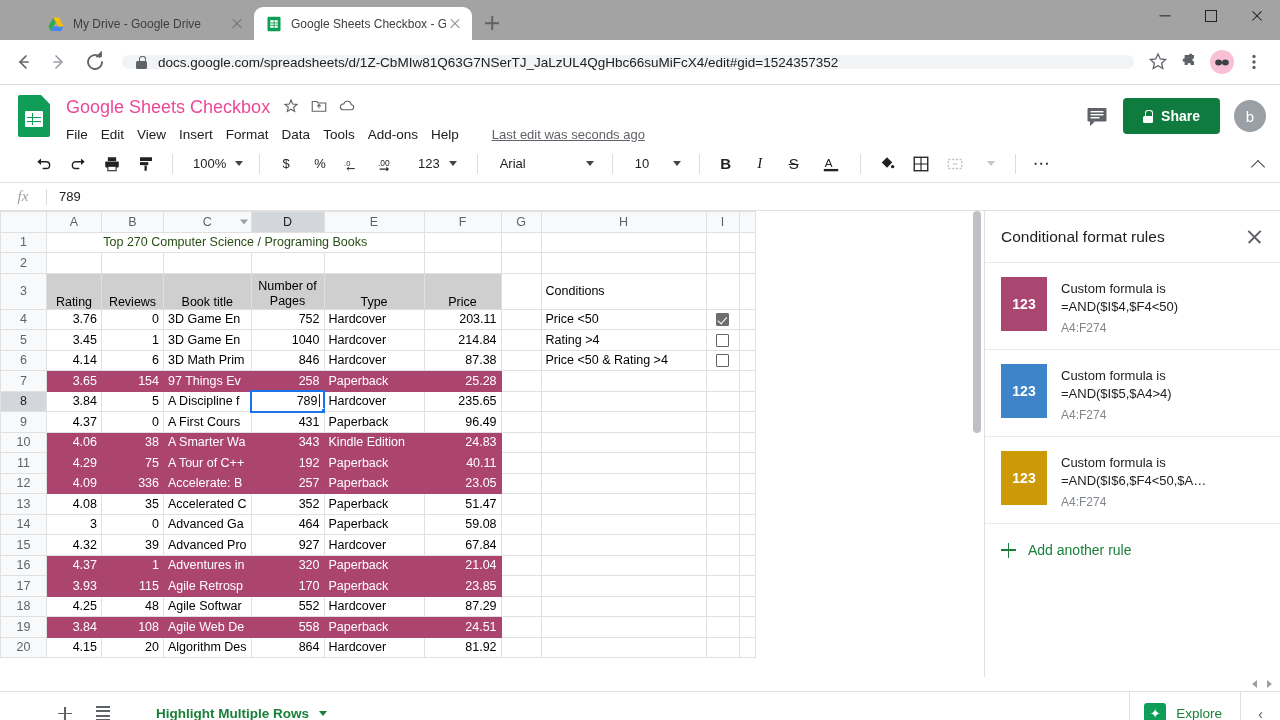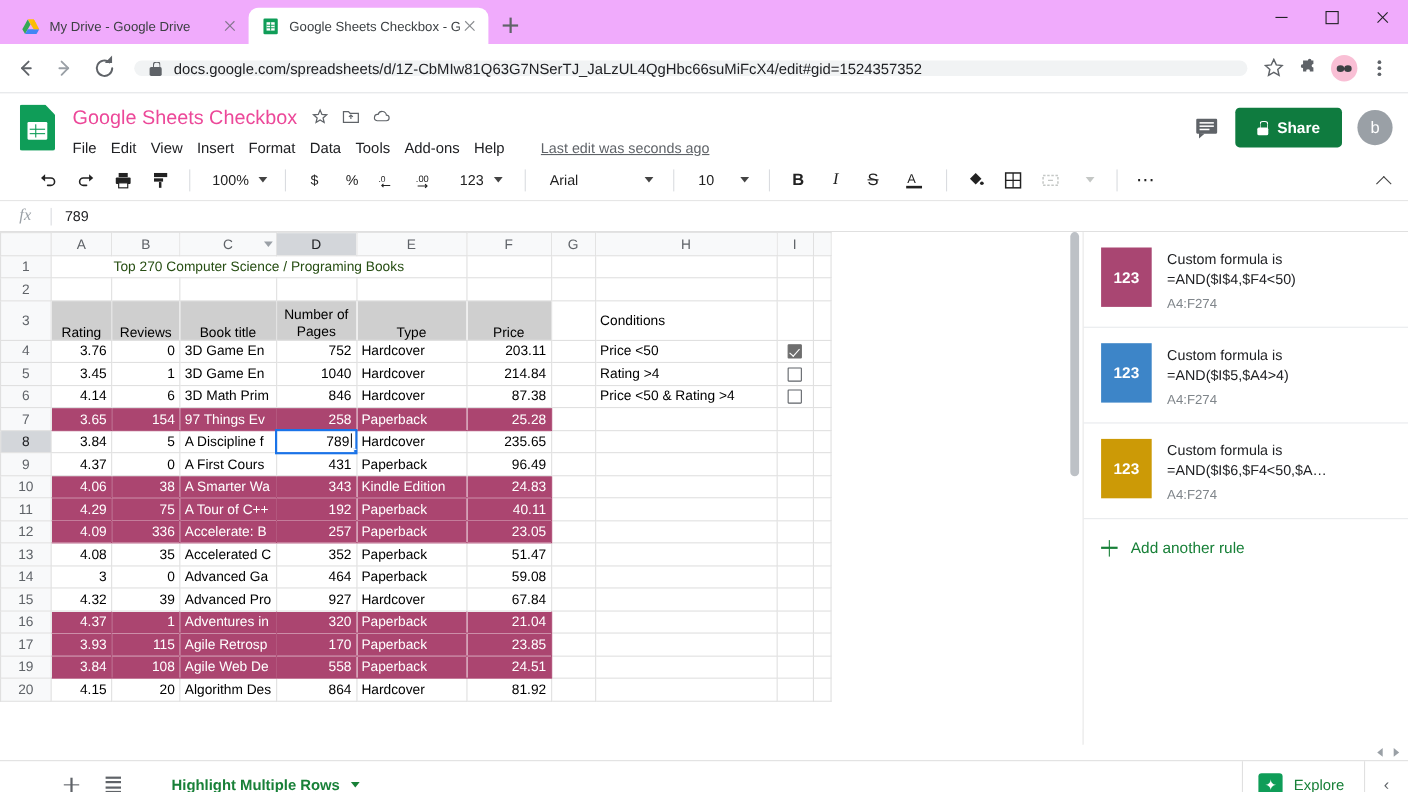--- a/index.html
+++ b/index.html
@@ -4,22 +4,22 @@
 <style>
   * { box-sizing: border-box; margin: 0; padding: 0; }
   html, body {
     width: 1280px; height: 720px;
     font-family: "Liberation Sans", sans-serif;
     overflow: hidden; background: #fff;
   }
 
   
   .browser-top {
-    height: 40px; background: #f0abfc;
-    display: flex; align-items: flex-end; position: relative;
+    height: 40px; background: #a3a3a3;
+    display: flex; align-items: flex-end; position: relative; padding-left: 28px;
   }
   .tabstrip { display: flex; align-items: flex-end; height: 40px; padding-left: 8px; }
   .tab {
     height: 33px; width: 218px; display: flex; align-items: center;
     padding: 0 8px 0 12px; border-radius: 9px 9px 0 0; font-size: 12px;
     color: #3c4043; position: relative;
   }
   .tab.inactive { background: transparent; }
   .tab.active { background: #fff; }
   .tab-favicon { width: 16px; height: 16px; flex: 0 0 16px; margin-right: 9px; position: relative; }
@@ -809,20 +809,33 @@
             <td class="c-txt hl">Agile Retrosp</td>
             <td class="c-num hl">170</td>
             <td class="c-txt hl">Paperback</td>
             <td class="c-num hl">23.85</td>
             <td class=""></td>
             <td class="c-txt"></td>
             <td class="c-ctr"></td>
             <td class=""></td>
           </tr>
           <tr>
+            <td class="rowhead">18</td>
+            <td class="c-num">4.25</td>
+            <td class="c-num">48</td>
+            <td class="c-txt">Agile Softwar</td>
+            <td class="c-num">552</td>
+            <td class="c-txt">Hardcover</td>
+            <td class="c-num">87.29</td>
+            <td class=""></td>
+            <td class="c-txt"></td>
+            <td class="c-ctr"></td>
+            <td class=""></td>
+          </tr>
+          <tr>
             <td class="rowhead">19</td>
             <td class="c-num hl">3.84</td>
             <td class="c-num hl">108</td>
             <td class="c-txt hl">Agile Web De</td>
             <td class="c-num hl">558</td>
             <td class="c-txt hl">Paperback</td>
             <td class="c-num hl">24.51</td>
             <td class=""></td>
             <td class="c-txt"></td>
             <td class="c-ctr"></td>
@@ -843,20 +856,24 @@
           </tr>
         </tbody>
     </table>
 
     <div class="vscroll">
       <div class="thumb"></div>
     </div>
   </div>
 
   <div class="sidepanel">
+    <div class="sp-head">
+      <span class="sp-title">Conditional format rules</span>
+      <span class="sp-close"></span>
+    </div>
 
     <div id="rulelist">
         <div class="rule">
           <span class="swatch" style="background:#a94672">
             <span>123</span>
           </span>
           <span class="rule-body"><span class="rule-line">Custom formula is</span><br><span class="rule-line">=AND($I$4,$F4&lt;50)</span><div class="rule-range">A4:F274</div></span>
         </div>
         <div class="rule">
           <span class="swatch" style="background:#3d85c8">

